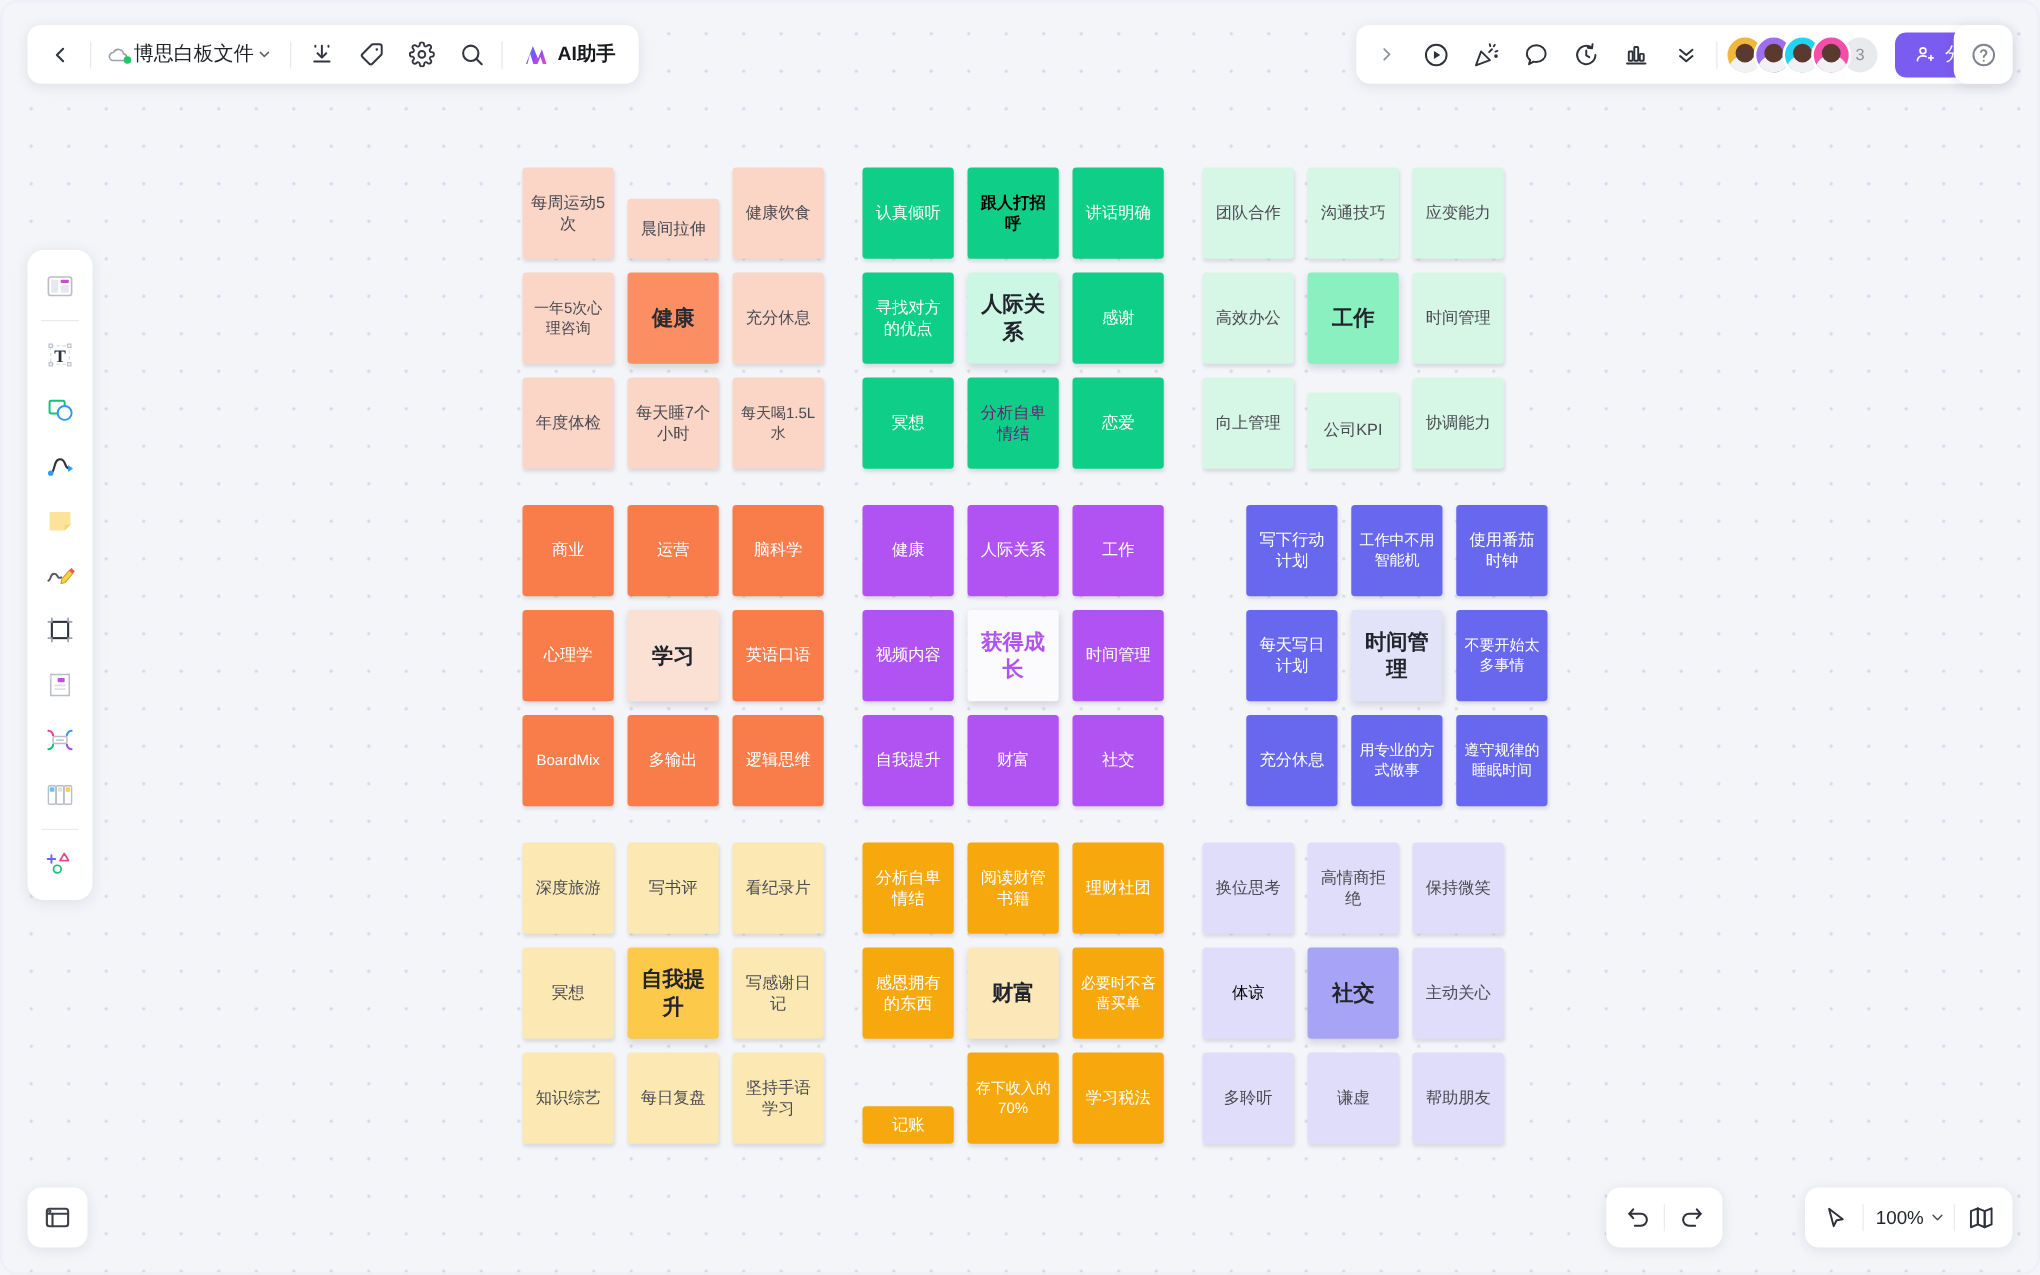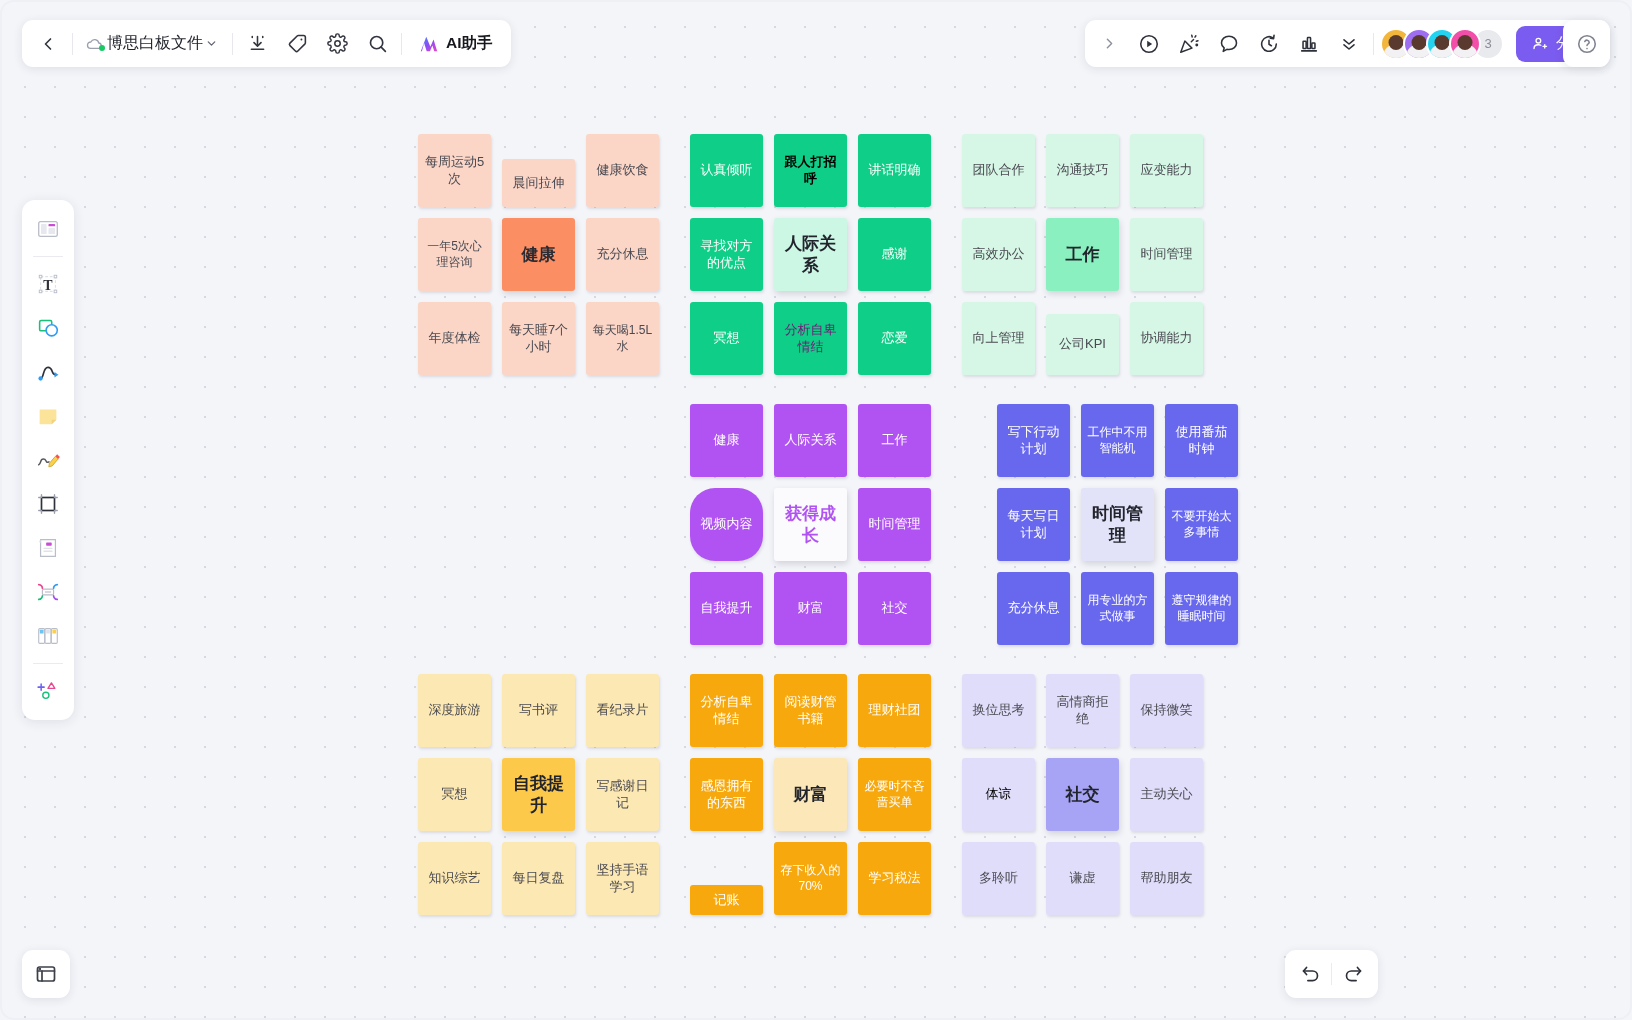--- a/index.html
+++ b/index.html
@@ -202,25 +202,36 @@
         <div class="note sm" style="background: rgb(215, 247, 230); color: rgb(74, 74, 82);">团队合作</div>
         <div class="note sm" style="background: rgb(215, 247, 230); color: rgb(74, 74, 82);">沟通技巧</div>
         <div class="note sm" style="background: rgb(215, 247, 230); color: rgb(74, 74, 82);">应变能力</div>
         <div class="note sm" style="background: rgb(215, 247, 230); color: rgb(74, 74, 82);">高效办公</div>
         <div class="note center-note" style="background: rgb(138, 240, 192); color: rgb(34, 36, 44); box-shadow: rgba(40, 45, 70, 0.17) 1px 3px 6px;">工作</div>
         <div class="note sm" style="background: rgb(215, 247, 230); color: rgb(74, 74, 82);">时间管理</div>
         <div class="note sm" style="background: rgb(215, 247, 230); color: rgb(74, 74, 82);">向上管理</div>
         <div class="note sm" style="background: rgb(215, 247, 230); color: rgb(74, 74, 82); margin-top: 12px;">公司KPI</div>
         <div class="note sm" style="background: rgb(215, 247, 230); color: rgb(74, 74, 82);">协调能力</div>
       </div>
+      <div class="cluster" style="left: 418px; top: 404px; grid-template-columns: repeat(3, 73px); grid-template-rows: repeat(3, 73px); gap: 11px;">
+        <div class="note sm" style="background: rgb(249, 125, 75); color: rgb(255, 255, 255);">商业</div>
+        <div class="note sm" style="background: rgb(249, 125, 75); color: rgb(255, 255, 255);">运营</div>
+        <div class="note sm" style="background: rgb(249, 125, 75); color: rgb(255, 255, 255);">脑科学</div>
+        <div class="note sm" style="background: rgb(249, 125, 75); color: rgb(255, 255, 255);">心理学</div>
+        <div class="note center-note" style="background: rgb(251, 224, 212); color: rgb(34, 36, 44); box-shadow: rgba(40, 45, 70, 0.17) 1px 3px 6px;">学习</div>
+        <div class="note sm" style="background: rgb(249, 125, 75); color: rgb(255, 255, 255);">英语口语</div>
+        <div class="note sm" style="background: rgb(249, 125, 75); color: rgb(255, 255, 255); font-size: 12px;">BoardMix</div>
+        <div class="note sm" style="background: rgb(249, 125, 75); color: rgb(255, 255, 255);">多输出</div>
+        <div class="note sm" style="background: rgb(249, 125, 75); color: rgb(255, 255, 255);">逻辑思维</div>
+      </div>
       <div class="cluster" style="left: 690px; top: 404px; grid-template-columns: repeat(3, 73px); grid-template-rows: repeat(3, 73px); gap: 11px;">
         <div class="note sm" style="background: rgb(177, 83, 242); color: rgb(255, 255, 255);">健康</div>
         <div class="note sm" style="background: rgb(177, 83, 242); color: rgb(255, 255, 255);">人际关系</div>
         <div class="note sm" style="background: rgb(177, 83, 242); color: rgb(255, 255, 255);">工作</div>
-        <div class="note sm" style="background: rgb(177, 83, 242); color: rgb(255, 255, 255); border-radius: 25px;">视频内容</div>
+        <div class="note sm" style="background: rgb(177, 83, 242); color: rgb(255, 255, 255);">视频内容</div>
         <div class="note center-note" style="background: rgb(251, 250, 252); color: rgb(177, 83, 242); box-shadow: rgba(40, 45, 70, 0.17) 1px 3px 6px;">获得成长</div>
         <div class="note sm" style="background: rgb(177, 83, 242); color: rgb(255, 255, 255);">时间管理</div>
         <div class="note sm" style="background: rgb(177, 83, 242); color: rgb(255, 255, 255);">自我提升</div>
         <div class="note sm" style="background: rgb(177, 83, 242); color: rgb(255, 255, 255);">财富</div>
         <div class="note sm" style="background: rgb(177, 83, 242); color: rgb(255, 255, 255);">社交</div>
       </div>
       <div class="cluster" style="left: 962px; top: 404px; grid-template-columns: repeat(3, 73px); grid-template-rows: repeat(3, 73px); gap: 11px; margin-left: 35px;">
         <div class="note sm" style="background: rgb(104, 104, 239); color: rgb(255, 255, 255);">写下行动计划</div>
         <div class="note sm" style="background: rgb(104, 104, 239); color: rgb(255, 255, 255); font-size: 12px;">工作中不用智能机</div>
         <div class="note sm" style="background: rgb(104, 104, 239); color: rgb(255, 255, 255);">使用番茄时钟</div>
@@ -522,15 +533,37 @@
     </div>
     <div class="ctl-sep"></div>
     <div class="ctl-btn">
       <svg width="21" height="21" viewBox="0 0 24 24" fill="none" stroke="currentColor" stroke-width="1.9" stroke-linecap="round" stroke-linejoin="round">
           <path d="M20 8H9.5a5.5 5.5 0 0 0 0 11H15"></path>
           <polyline points="16.5 4 20 8 16.5 12"></polyline>
         </svg>
     </div>
   </div>
 
+  <div id="zoom-group">
+    <div class="ctl-btn">
+      <svg width="21" height="21" viewBox="0 0 24 24" fill="none" stroke="currentColor" stroke-width="1.8" stroke-linejoin="round">
+          <path d="M6 3.5 18.5 13l-5.6.9-2.7 5.4z"></path>
+        </svg>
+    </div>
+    <div class="ctl-sep"></div>
+    <div class="zoom-pill">
+      <span id="zoom-value">100%</span>
+      <svg width="14" height="14" viewBox="0 0 24 24" fill="none" stroke="#4a4d57" stroke-width="2.1" stroke-linecap="round" stroke-linejoin="round">
+          <polyline points="6 9 12 15 18 9"></polyline>
+        </svg>
+    </div>
+    <div class="ctl-sep"></div>
+    <div class="ctl-btn">
+      <svg width="22" height="22" viewBox="0 0 24 24" fill="none" stroke="currentColor" stroke-width="1.7" stroke-linejoin="round">
+          <path d="M3 6.5 9 4v14l-6 2.5z"></path>
+          <path d="M9 4l6 2.5V20.5L9 18z"></path>
+          <path d="M15 6.5 21 4v14l-6 2.5z"></path>
+        </svg>
+    </div>
+  </div>
 
   <div id="frame-mask"></div>
 </div>
 
 </body></html>

